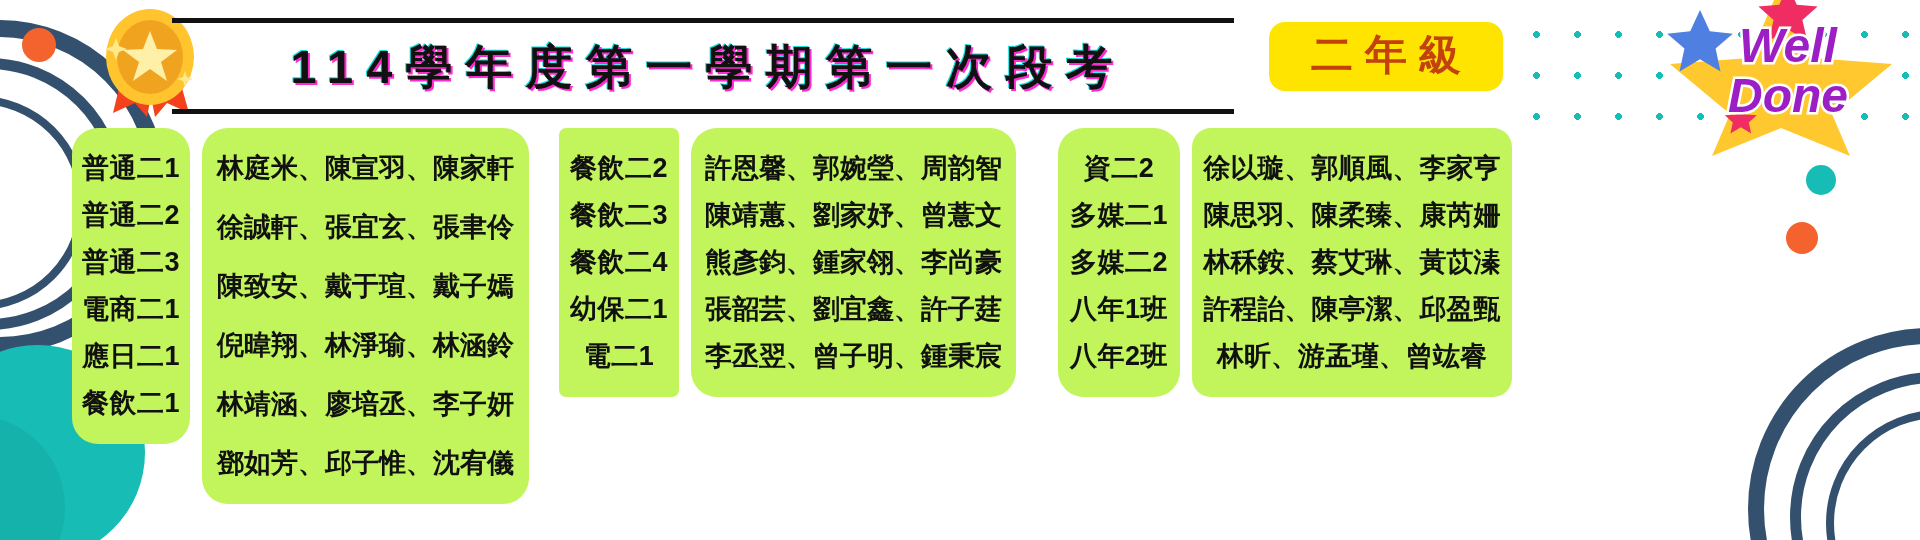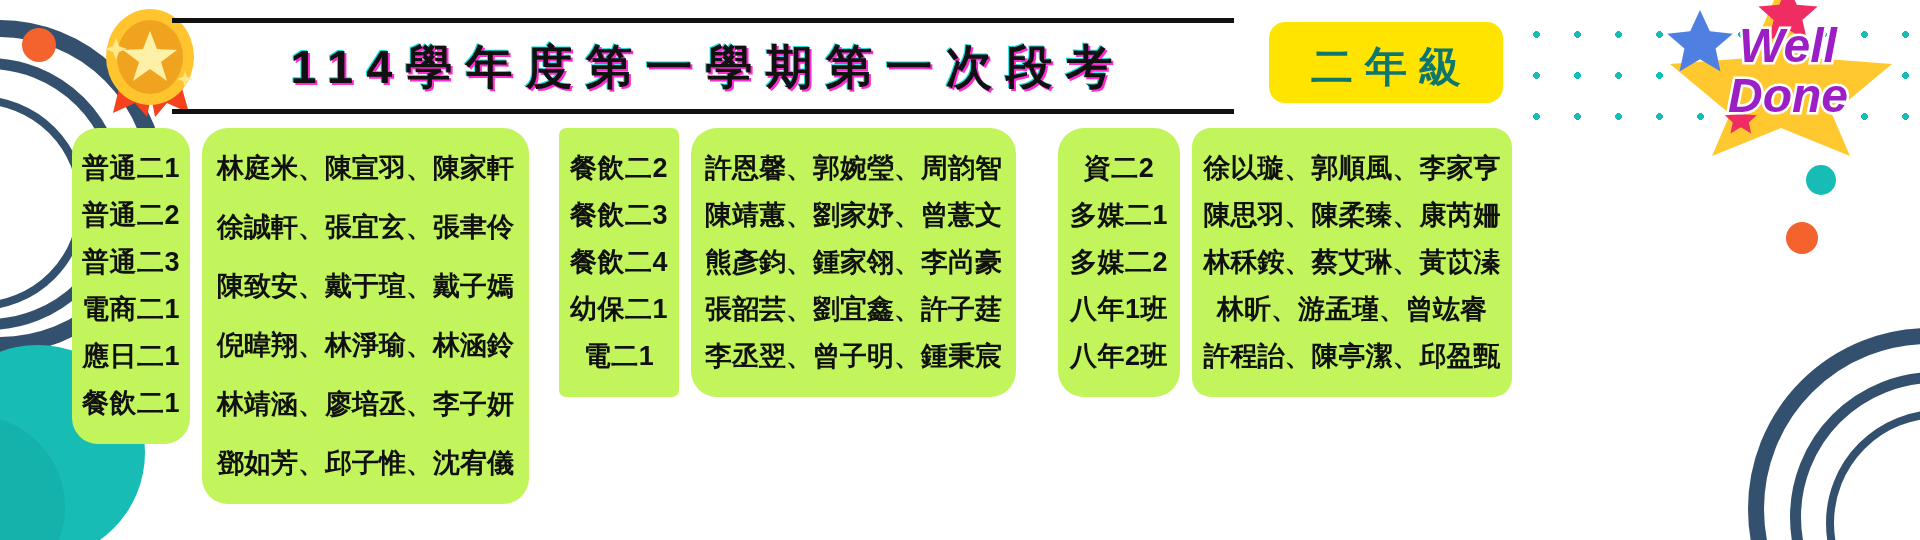--- a/index.html
+++ b/index.html
@@ -74,22 +74,22 @@
     padding-left:10px;
   }
 
   .grade-badge{
     position:absolute;left:1269px;top:22px;
     background:#ffe400;border-radius:16px;
     padding:12px 30px 15px 30px;
     display:flex;align-items:center;justify-content:center;
   }
   .grade-text{
-    font-size:42px;font-weight:bold;letter-spacing:12px;color:#0f766e;
-    white-space:nowrap;line-height:1;padding-left:12px;margin-top:12px;
+    font-size:42px;font-weight:bold;letter-spacing:12px;color:#c2410c;
+    white-space:nowrap;line-height:1;padding-left:12px;
   }
 
   .star-badge{position:absolute;left:1640px;top:-22px;width:282px;height:180px;}
 
   
   .board{
     position:absolute;left:72px;top:128px;
     display:flex;align-items:flex-start;gap:12px;
   }
   .group{display:flex;align-items:flex-start;gap:12px;}
@@ -211,19 +211,19 @@
         <div class="cell">資二2</div>
         <div class="cell">多媒二1</div>
         <div class="cell">多媒二2</div>
         <div class="cell">八年1班</div>
         <div class="cell">八年2班</div>
       </div>
       <div class="panel names3">
         <div class="cell">徐以璇、郭順風、李家亨</div>
         <div class="cell">陳思羽、陳柔臻、康芮姍</div>
         <div class="cell">林秝銨、蔡艾琳、黃苡溱</div>
+        <div class="cell">許程詒、陳亭潔、邱盈甄</div>
         <div class="cell">林昕、游孟瑾、曾竑睿</div>
-        <div class="cell">許程詒、陳亭潔、邱盈甄</div>
       </div>
     </div>
 
   </div>
 </div>
 
 </body></html>

